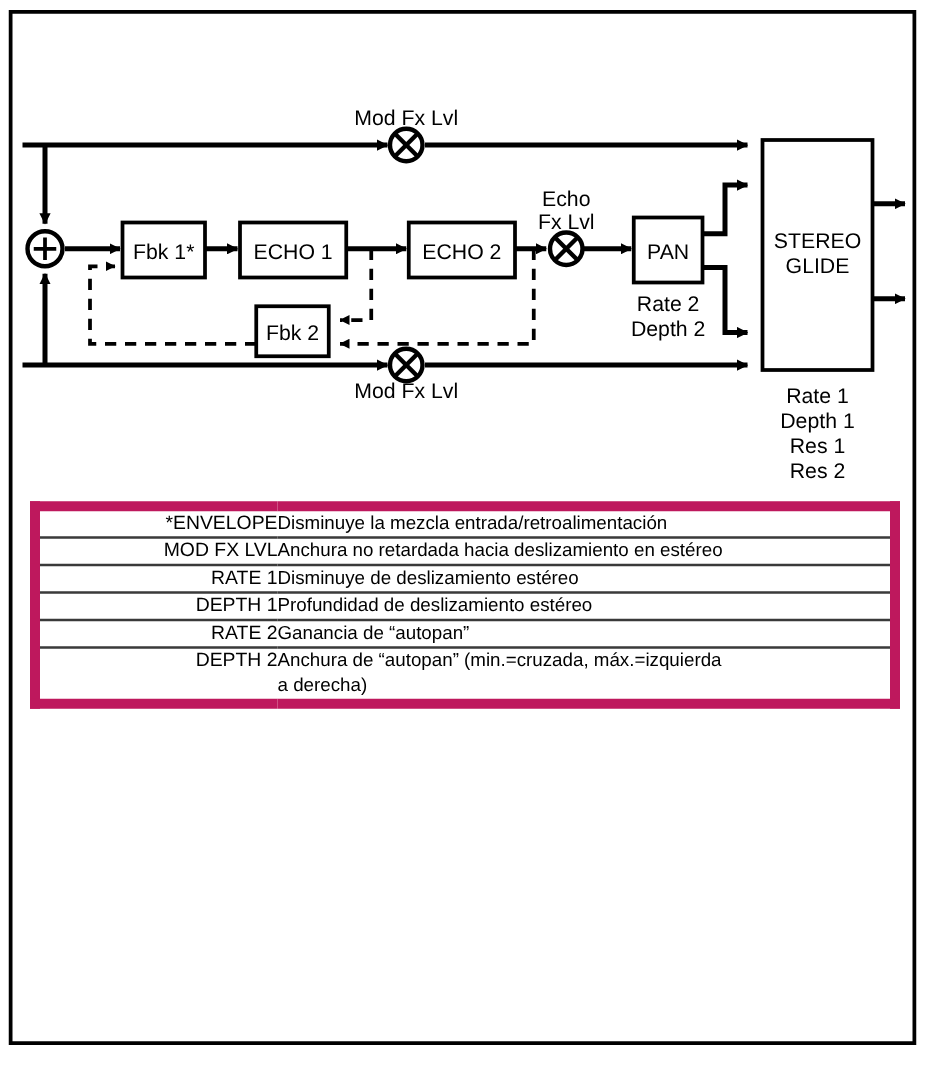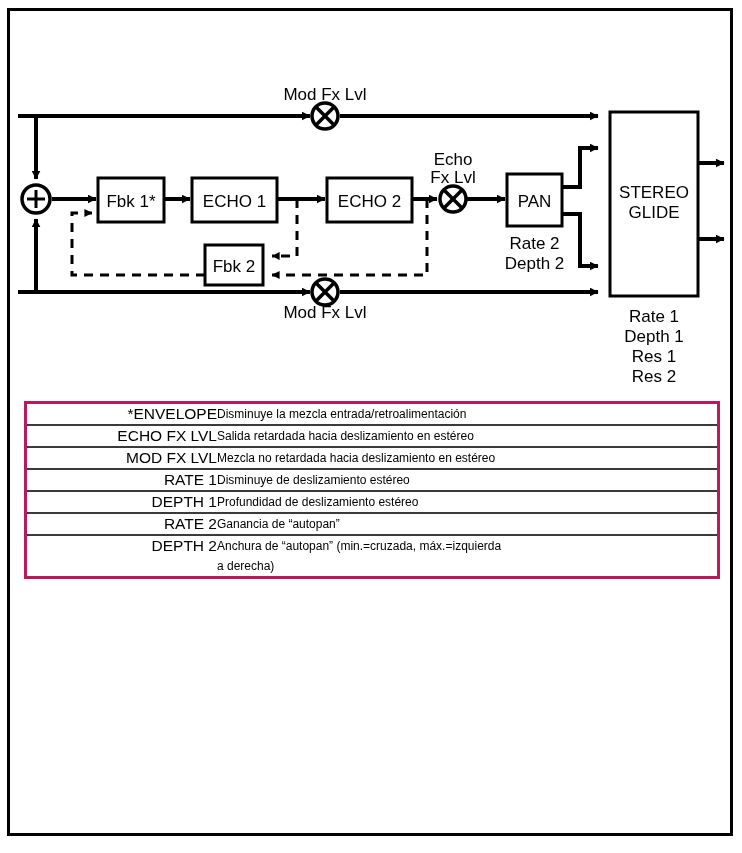--- a/index.html
+++ b/index.html
@@ -44,21 +44,21 @@
   #param-table-wrap {
     position: absolute;
     left: 14px;
     top: 390px;
     width: 696px;
   }
   table.param-table {
     border-collapse: collapse;
     width: 696px;
     table-layout: fixed;
-    border: 3px solid #be185d;
+    border: 8px solid #be185d;
     background: #ffffff;
   }
   table.param-table td {
     border-top: 2px solid #3a3a3a;
     padding: 0;
     vertical-align: top;
   }
   table.param-table tr:first-child td {
     border-top: none;
   }
@@ -66,21 +66,21 @@
     width: 190px;
     text-align: right;
     padding: 5px 10px 5px 4px;
     font-size: 15.5px;
     line-height: 20px;
     white-space: nowrap;
   }
   td.pdesc {
     text-align: left;
     padding: 5px 6px 5px 6px;
-    font-size: 12px;
+    font-size: 15px;
     line-height: 20px;
   }
   .desc-line {
     display: block;
   }
 </style>
 </head>
 <body>
 
 <div id="page">
@@ -203,29 +203,23 @@
     <div id="param-table-wrap">
       <table class="param-table">
         <tbody>
           <tr>
             <td class="pname">*ENVELOPE</td>
             <td class="pdesc">
               <span class="desc-line">Disminuye la mezcla entrada/retroalimentación</span>
             </td>
           </tr>
           <tr>
-            <td class="pname">ECHO FX LVL</td>
-            <td class="pdesc">
-              <span class="desc-line">Salida retardada hacia deslizamiento en estéreo</span>
-            </td>
-          </tr>
-          <tr>
             <td class="pname">MOD FX LVL</td>
             <td class="pdesc">
-              <span class="desc-line">Mezcla no retardada hacia deslizamiento en estéreo</span>
+              <span class="desc-line">Anchura no retardada hacia deslizamiento en estéreo</span>
             </td>
           </tr>
           <tr>
             <td class="pname">RATE 1</td>
             <td class="pdesc">
               <span class="desc-line">Disminuye de deslizamiento estéreo</span>
             </td>
           </tr>
           <tr>
             <td class="pname">DEPTH 1</td>

